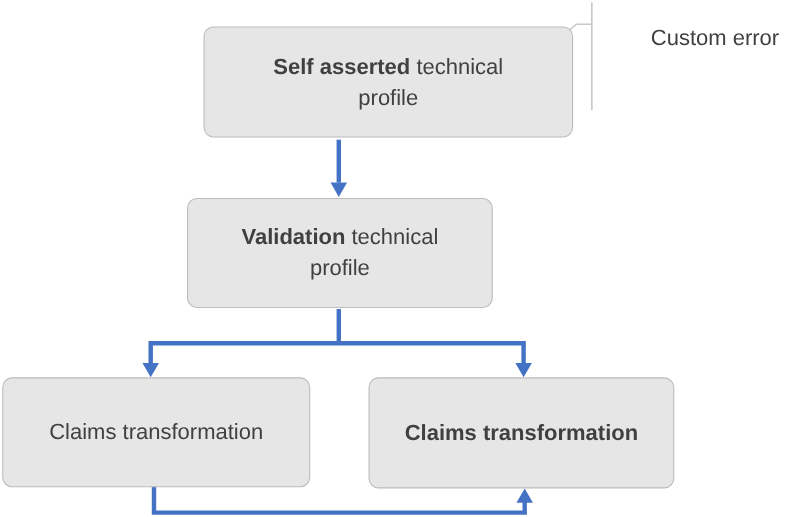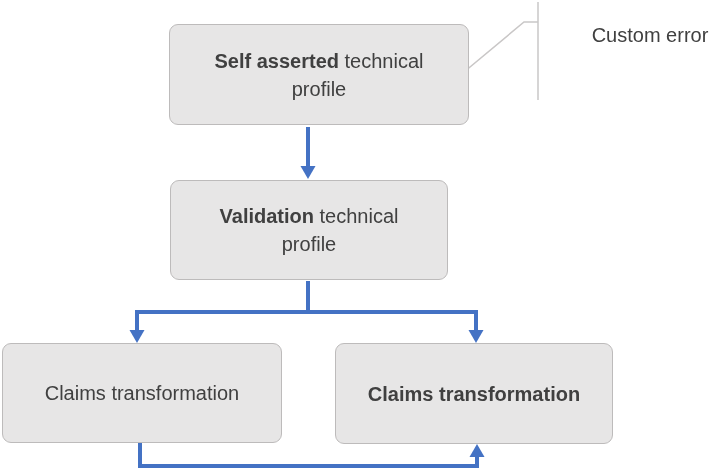--- a/index.html
+++ b/index.html
@@ -25,21 +25,21 @@
     border:1px solid var(--box-border);
     border-radius:9px;
     box-sizing:border-box;
     display:flex;flex-direction:column;justify-content:center;align-items:center;
     color:var(--text);
     font-size:20px;line-height:28px;
     text-align:center;
     padding:0 8px;
   }
   .node .bold{font-weight:bold;}
-  #node-self-asserted{left:169px;top:24px;width:300px;height:101px;}
+  #node-self-asserted{left:185px;top:24px;width:336px;height:101px;}
   #node-validation{left:170px;top:180px;width:278px;height:100px;}
   #node-claims-tp{left:2px;top:343px;width:280px;height:100px;}
   #node-claims-transformation{left:335px;top:343px;width:278px;height:101px;}
   .callout-text{
     position:absolute;left:564px;top:21px;width:172px;
     color:var(--text);font-size:20px;line-height:28px;text-align:center;
   }
   svg .blue{stroke:var(--arrow-blue);stroke-width:4;fill:none;}
   svg .bluehead{fill:var(--arrow-blue);stroke:none;}
   svg .gray{stroke:var(--callout-line);stroke-width:1.5;fill:none;}

